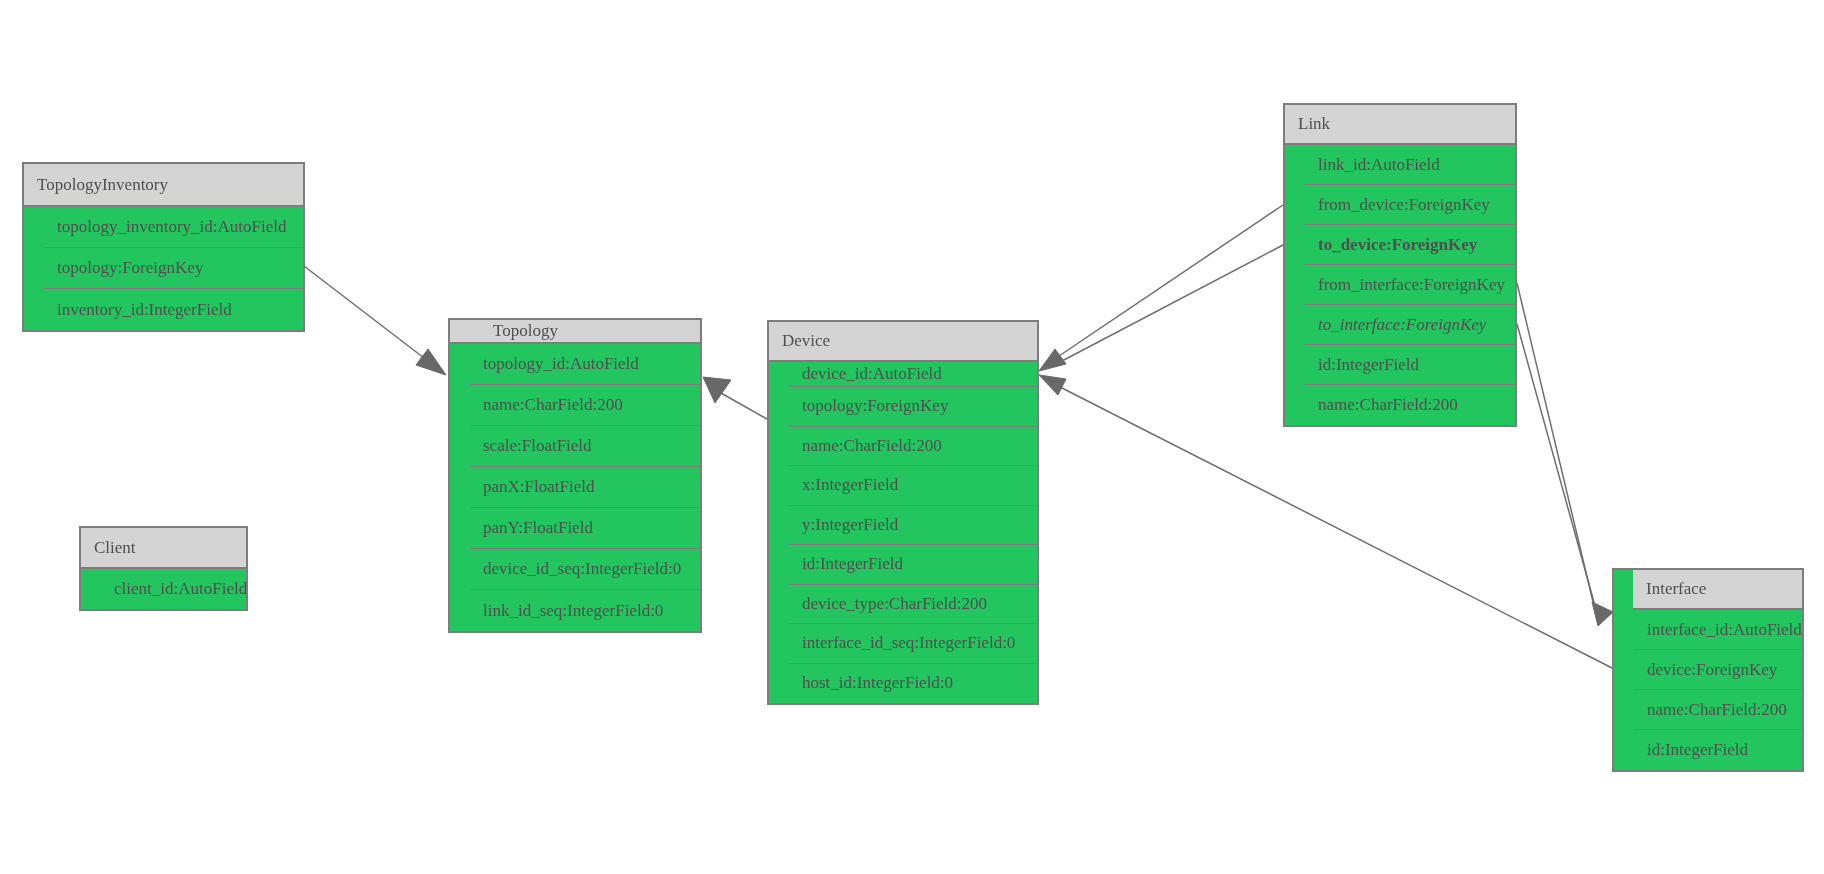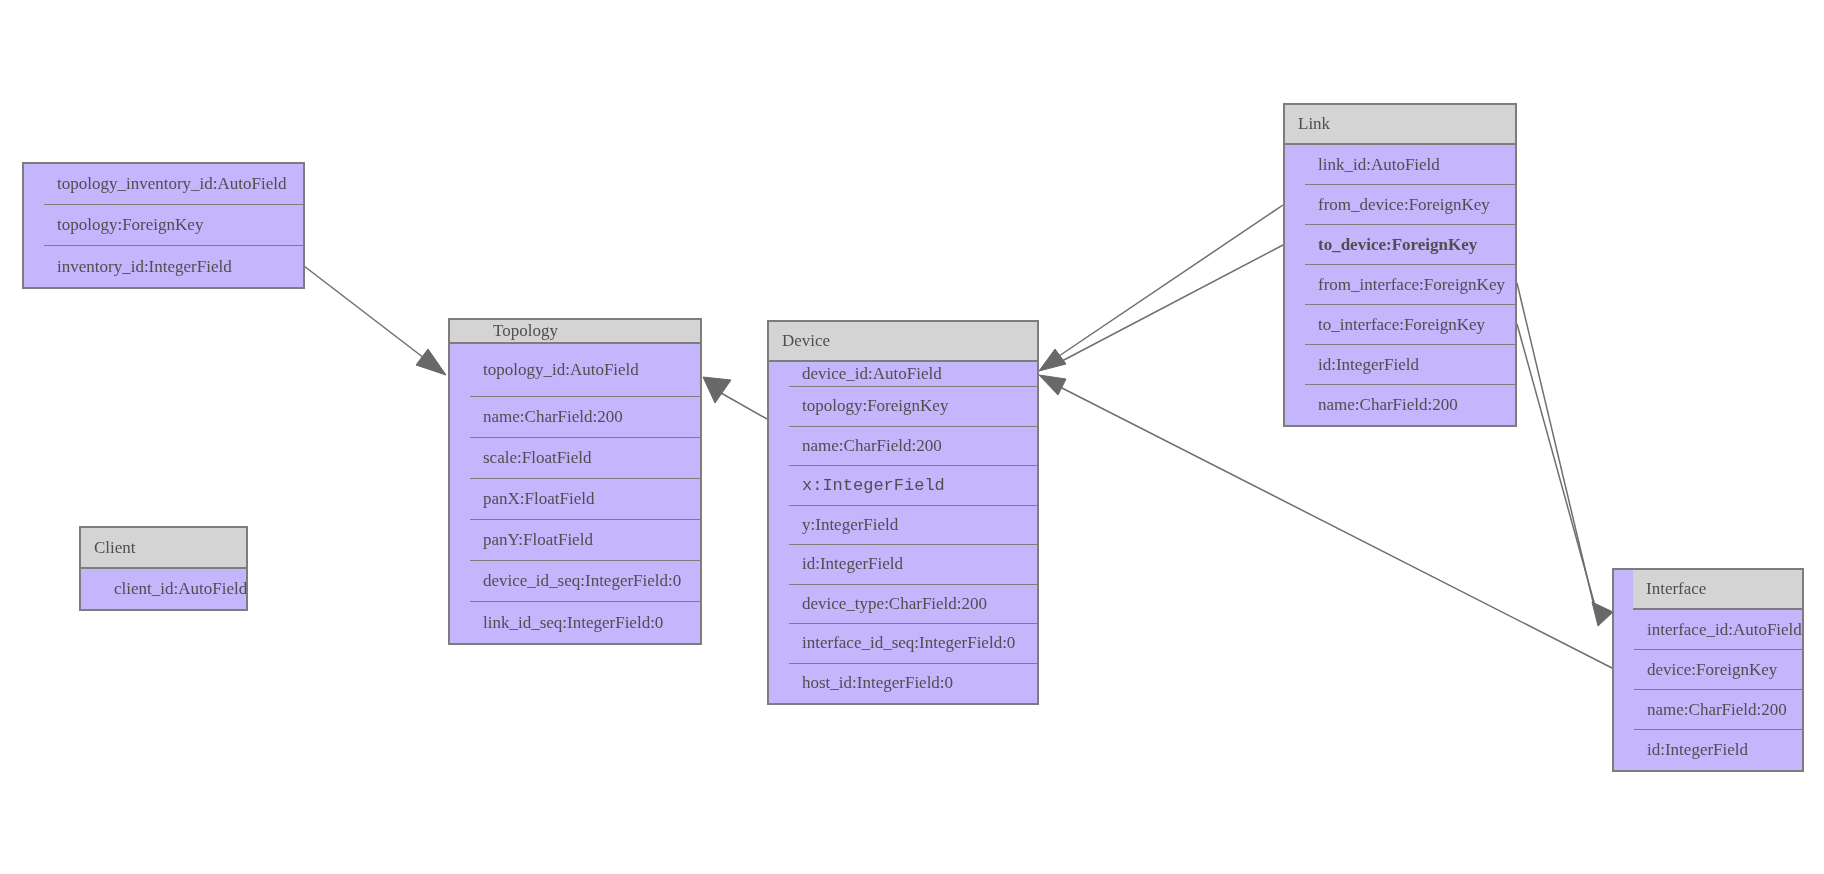--- a/index.html
+++ b/index.html
@@ -19,21 +19,21 @@
     position: absolute;
     left: 0;
     top: 0;
     width: 1824px;
     height: 874px;
   }
   .entity {
     position: absolute;
     box-sizing: border-box;
     border: 2px solid var(--border, #7d7d7d);
-    background: #c4b5fd;
+    background: #22c55e;
     color: var(--text, #4f4f4f);
     font-size: 17px;
   }
   .entity-header {
     box-sizing: border-box;
     background: var(--header-fill, #d4d4d4);
     border-bottom: 2px solid var(--border, #7d7d7d);
     padding-left: 13px;
     display: flex;
     align-items: center;
@@ -80,57 +80,58 @@
       </g>
       <g>
         <line x1="1517" y1="324" x2="1597" y2="613" stroke="#6e6e6e" stroke-width="1.5"></line>
       </g>
       <g>
         <line x1="1612" y1="668" x2="1060" y2="387" stroke="#6e6e6e" stroke-width="1.5"></line>
         <polygon points="1039,375 1066,379 1058,395" fill="#686868" stroke="#686868"></polygon>
       </g>
     </svg>
 <div class="entity" style="left: 22px; top: 162px; width: 283px;">
+      <div class="entity-header" style="height: 43px;">TopologyInventory</div>
       <div class="entity-row" style="height: 41px;">topology_inventory_id:AutoField</div>
       <div class="entity-row" style="height: 41px;">topology:ForeignKey</div>
       <div class="entity-row" style="height: 41px;">inventory_id:IntegerField</div>
     </div>
     <div class="entity" style="left: 448px; top: 318px; width: 254px;">
       <div class="entity-header" style="height: 24px; padding-left: 43px;">Topology</div>
-      <div class="entity-row" style="height: 53px;">topology_id:AutoField</div>
+      <div class="entity-row" style="height: 41px;">topology_id:AutoField</div>
       <div class="entity-row" style="height: 41px;">name:CharField:200</div>
       <div class="entity-row" style="height: 41px;">scale:FloatField</div>
       <div class="entity-row" style="height: 41px;">panX:FloatField</div>
       <div class="entity-row" style="height: 41px;">panY:FloatField</div>
       <div class="entity-row" style="height: 41px;">device_id_seq:IntegerField:0</div>
       <div class="entity-row" style="height: 41px;">link_id_seq:IntegerField:0</div>
     </div>
     <div class="entity" style="left: 79px; top: 526px; width: 169px;">
       <div class="entity-header" style="height: 41px;">Client</div>
       <div class="entity-row" style="height: 40px;">client_id:AutoField</div>
     </div>
     <div class="entity" style="left: 767px; top: 320px; width: 272px;">
       <div class="entity-header" style="height: 40px;">Device</div>
       <div class="entity-row" style="height: 25px;">device_id:AutoField</div>
       <div class="entity-row" style="height: 39.5px;">topology:ForeignKey</div>
       <div class="entity-row" style="height: 39.5px;">name:CharField:200</div>
-      <div class="entity-row" style="height: 39.5px; font-family: Liberation Mono, monospace;">x:IntegerField</div>
+      <div class="entity-row" style="height: 39.5px;">x:IntegerField</div>
       <div class="entity-row" style="height: 39.5px;">y:IntegerField</div>
       <div class="entity-row" style="height: 39.5px;">id:IntegerField</div>
       <div class="entity-row" style="height: 39.5px;">device_type:CharField:200</div>
       <div class="entity-row" style="height: 39.5px;">interface_id_seq:IntegerField:0</div>
       <div class="entity-row" style="height: 39.5px;">host_id:IntegerField:0</div>
     </div>
     <div class="entity" style="left: 1283px; top: 103px; width: 234px;">
       <div class="entity-header" style="height: 40px;">Link</div>
       <div class="entity-row" style="height: 40px;">link_id:AutoField</div>
       <div class="entity-row" style="height: 40px;">from_device:ForeignKey</div>
       <div class="entity-row" style="height: 40px; font-weight: bold;">to_device:ForeignKey</div>
       <div class="entity-row" style="height: 40px;">from_interface:ForeignKey</div>
-      <div class="entity-row" style="height: 40px;">to_interface:ForeignKey</div>
+      <div class="entity-row" style="height: 40px; font-style: italic;">to_interface:ForeignKey</div>
       <div class="entity-row" style="height: 40px;">id:IntegerField</div>
       <div class="entity-row" style="height: 40px;">name:CharField:200</div>
     </div>
     <div class="entity" style="left: 1612px; top: 568px; width: 192px;">
       <div class="entity-header" style="height: 40px; margin-left: 19px;">Interface</div>
       <div class="entity-row" style="height: 40px;">interface_id:AutoField</div>
       <div class="entity-row" style="height: 40px;">device:ForeignKey</div>
       <div class="entity-row" style="height: 40px;">name:CharField:200</div>
       <div class="entity-row" style="height: 40px;">id:IntegerField</div>
     </div>

